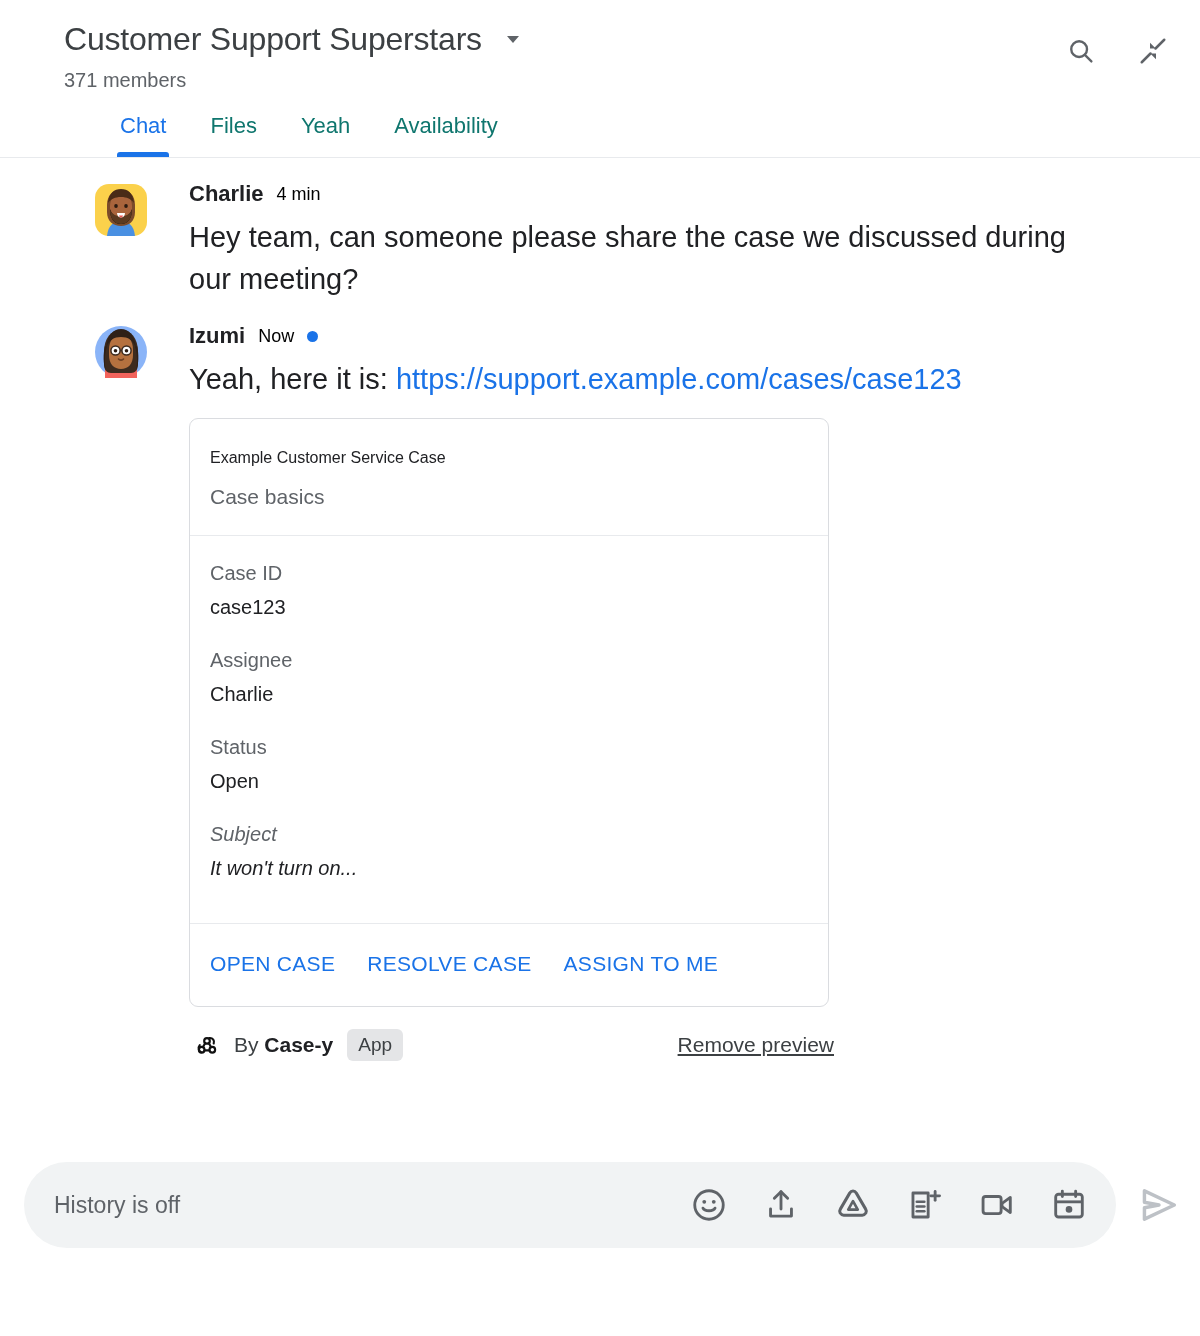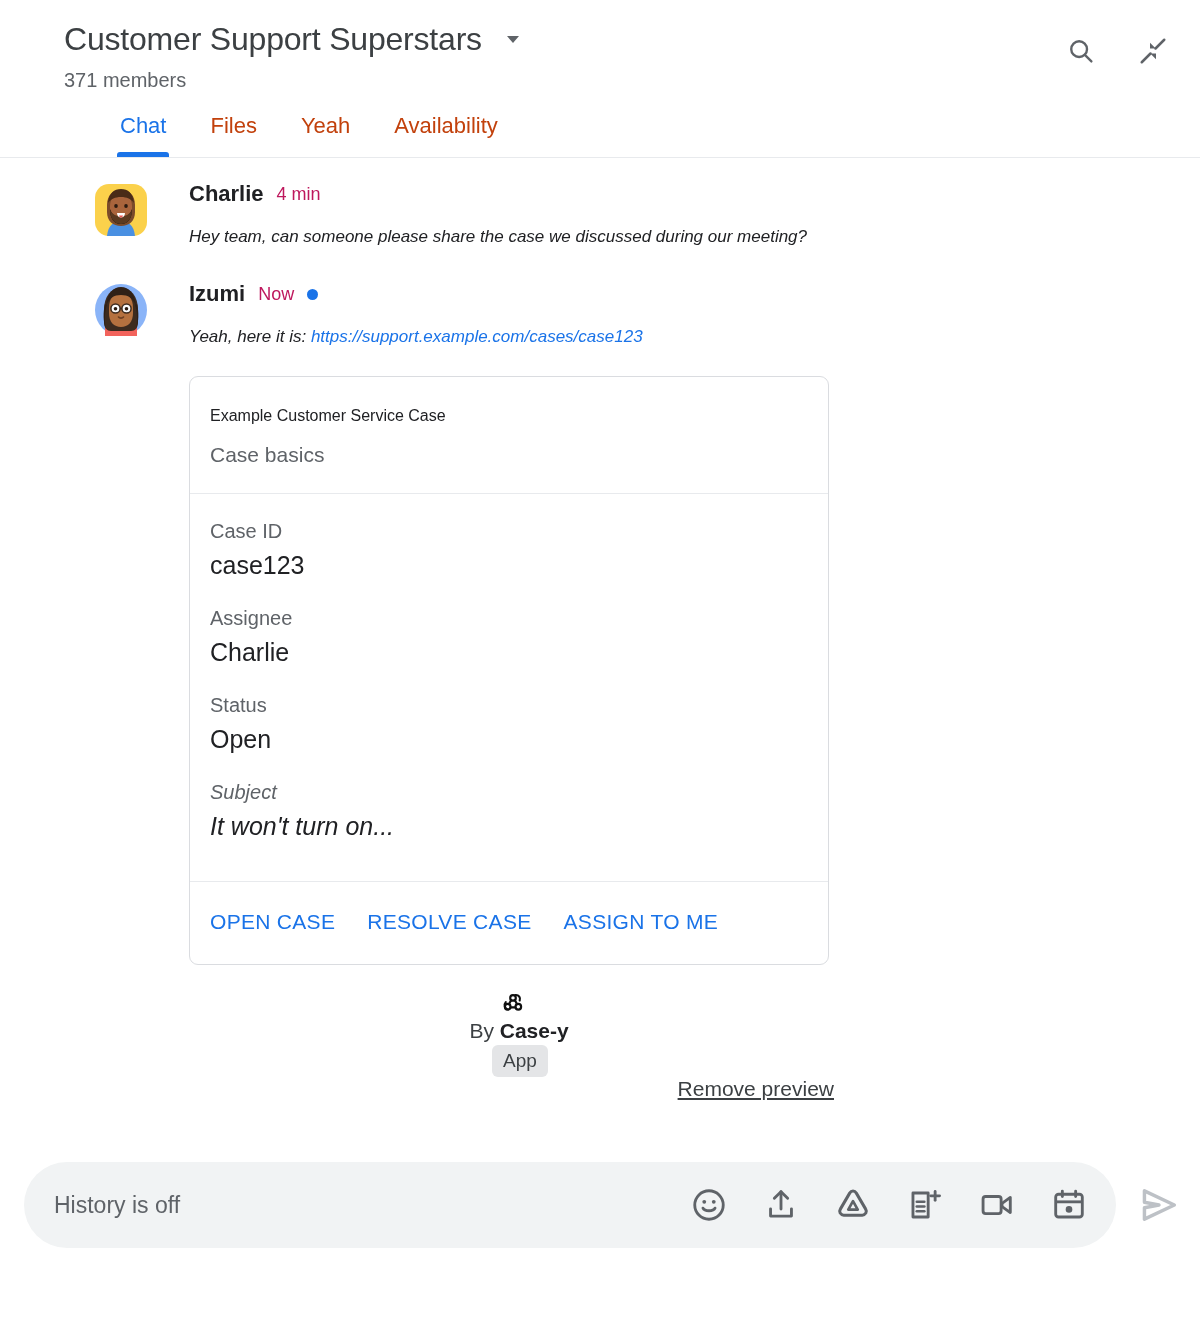--- a/index.html
+++ b/index.html
@@ -88,21 +88,21 @@
     align-items: flex-end;
     gap: 0;
     padding: 18px 0 0 98px;
     border-bottom: 1px solid #e8eaed;
     flex: 0 0 auto;
   }
   .tab {
     position: relative;
     padding: 0 22px 16px 22px;
     font-size: 22px;
-    color: #c2410c;
+    color: #0f766e;
     line-height: 30px;
     cursor: pointer;
     background: none;
     border: none;
     font-family: inherit;
     white-space: nowrap;
   }
   .tab.active { color: #1a73e8; }
   .tab.active::after {
     content: "";
@@ -150,36 +150,35 @@
     margin-bottom: 8px;
   }
   .msg-author {
     font-size: 22px;
     font-weight: 700;
     color: #202124;
     line-height: 28px;
   }
   .msg-time {
     font-size: 18px;
-    color: #be185d;
+    color: #000000;
     line-height: 24px;
   }
   .new-dot {
     width: 11px;
     height: 11px;
     border-radius: 50%;
     background: #1a73e8;
     display: inline-block;
   }
   .msg-text {
-    font-size: 17px;
+    font-size: 29px;
     color: #202124;
     line-height: 42px;
     max-width: 895px;
-    font-style: italic;
   }
   .msg-link {
     color: #1a73e8;
     text-decoration: none;
     cursor: pointer;
   }
 
   
   .card {
     margin-top: 18px;
@@ -210,21 +209,21 @@
   }
   .field { margin-bottom: 26px; }
   .field:last-child { margin-bottom: 11px; font-style: italic; }
   .field-label {
     font-size: 20px;
     color: #5f6368;
     line-height: 26px;
   }
   .field-value {
     margin-top: 7px;
-    font-size: 25px;
+    font-size: 20px;
     color: #202124;
     line-height: 28px;
   }
   .card-actions {
     display: flex;
     align-items: center;
     gap: 32px;
     padding: 28px 20px 30px 20px;
   }
   .card-action-btn {
@@ -240,21 +239,20 @@
     white-space: nowrap;
   }
 
   
   .card-footer {
     display: flex;
     align-items: center;
     width: 645px;
     margin-top: 22px;
     padding-left: 3px;
-    flex-direction: column;
   }
   .bot-icon {
     width: 30px;
     height: 30px;
     flex: 0 0 auto;
     display: flex;
     align-items: center;
     justify-content: center;
   }
   .bot-icon svg { display: block; }

